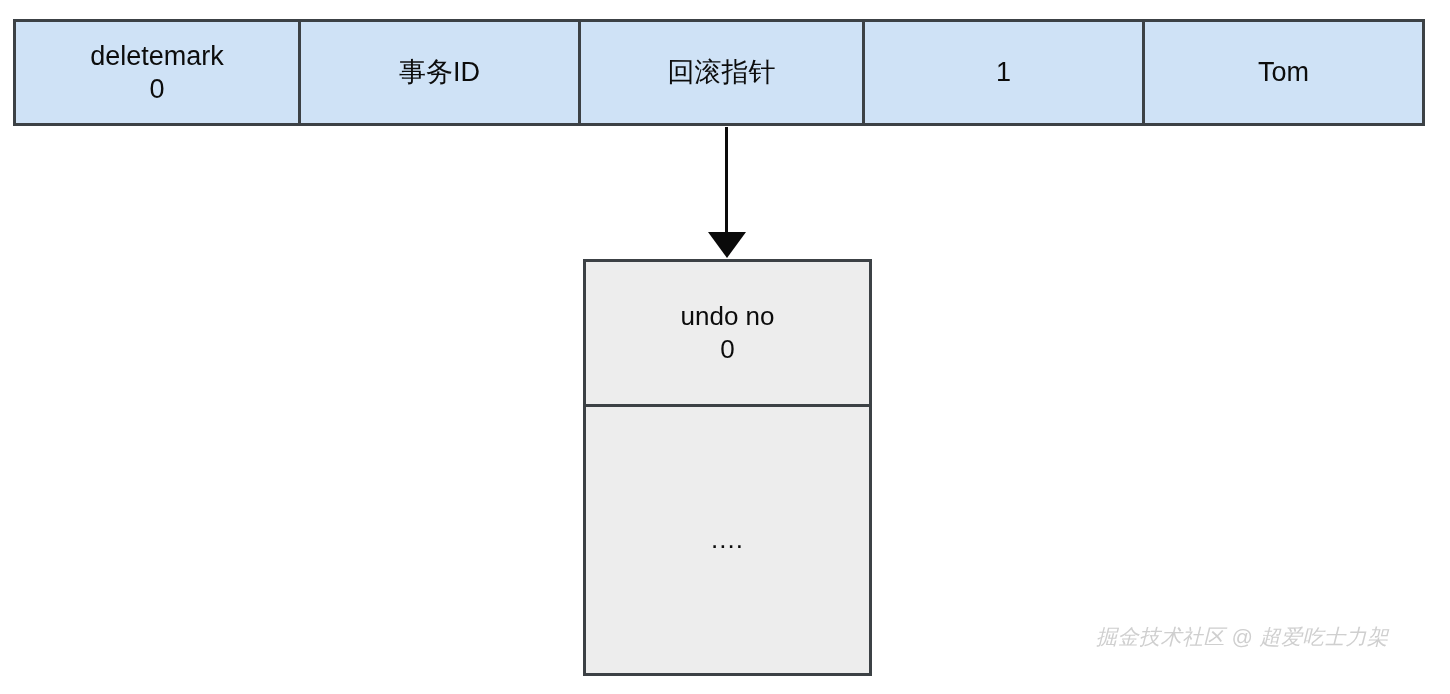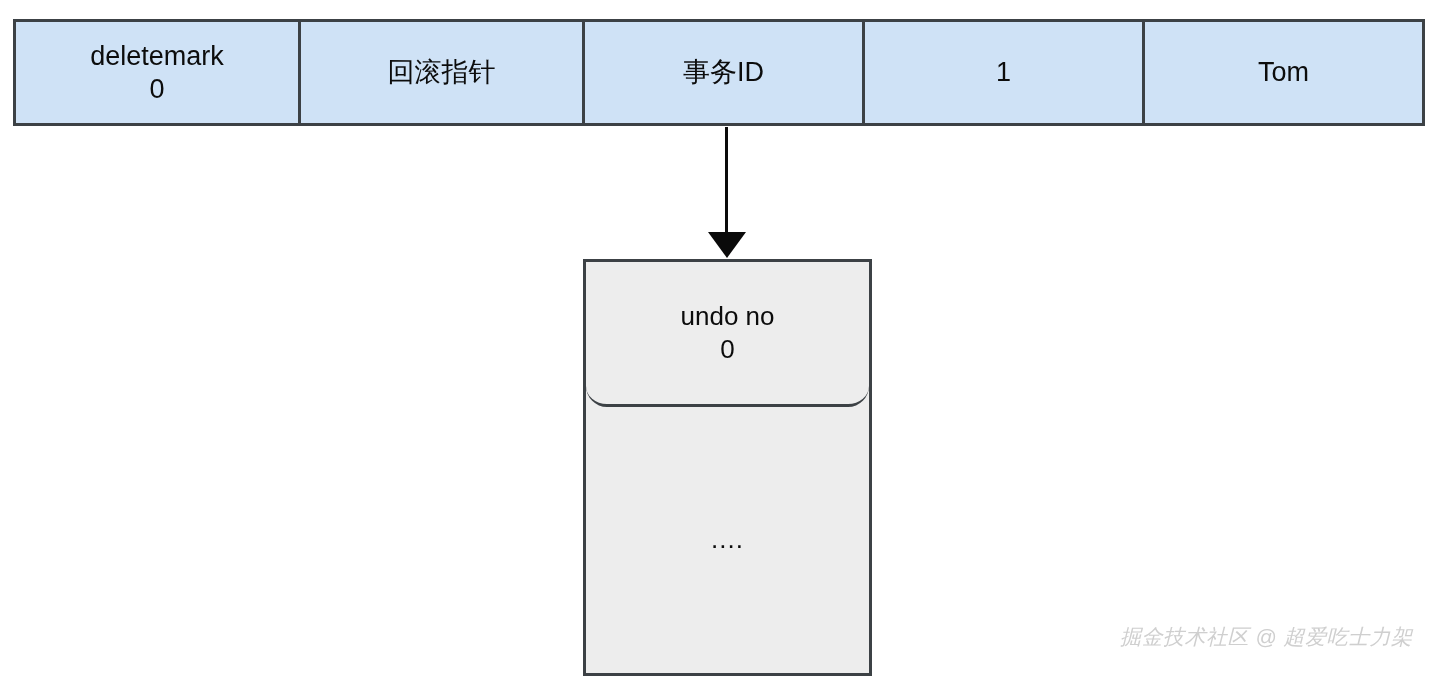--- a/index.html
+++ b/index.html
@@ -89,32 +89,31 @@
     background: #ededed;
     display: flex;
     flex-direction: column;
     align-items: center;
     justify-content: center;
     text-align: center;
     font-size: 26px;
     line-height: 1.28;
     color: #0c0c0c;
     box-sizing: border-box;
-    border-radius: 21px;
   }
   .undo-section.s1 { height: 145px; border-bottom: 3px solid #3c4145; }
   .undo-section.s2 { height: 139px; border-bottom: 3px solid #3c4145; }
   .undo-section.s3 { flex: 1 1 auto; }
   .undo-section .line2 { display: block; }
   .dots { letter-spacing: 1px; }
 
   
   .watermark {
     position: absolute;
-    left: 1120px;
+    left: 1096px;
     top: 623px;
     font-size: 21px;
     font-style: italic;
     color: #cfcfcf;
     white-space: nowrap;
     letter-spacing: 0.5px;
     user-select: none;
   }
 </style>
 </head>
@@ -122,26 +121,26 @@
 
 <div id="canvas">
 
   <div class="record-row">
 
     <div class="record-cell cell-deletemark">
       <span>deletemark</span>
       <span class="line2">0</span>
     </div>
 
+    <div class="record-cell cell-trxid">
+      <span>事务ID</span>
+    </div>
+
     <div class="record-cell cell-rollptr">
       <span>回滚指针</span>
-    </div>
-
-    <div class="record-cell cell-trxid">
-      <span>事务ID</span>
     </div>
 
     <div class="record-cell cell-one">
       <span>1</span>
     </div>
 
     <div class="record-cell cell-name">
       <span>Tom</span>
     </div>
 

